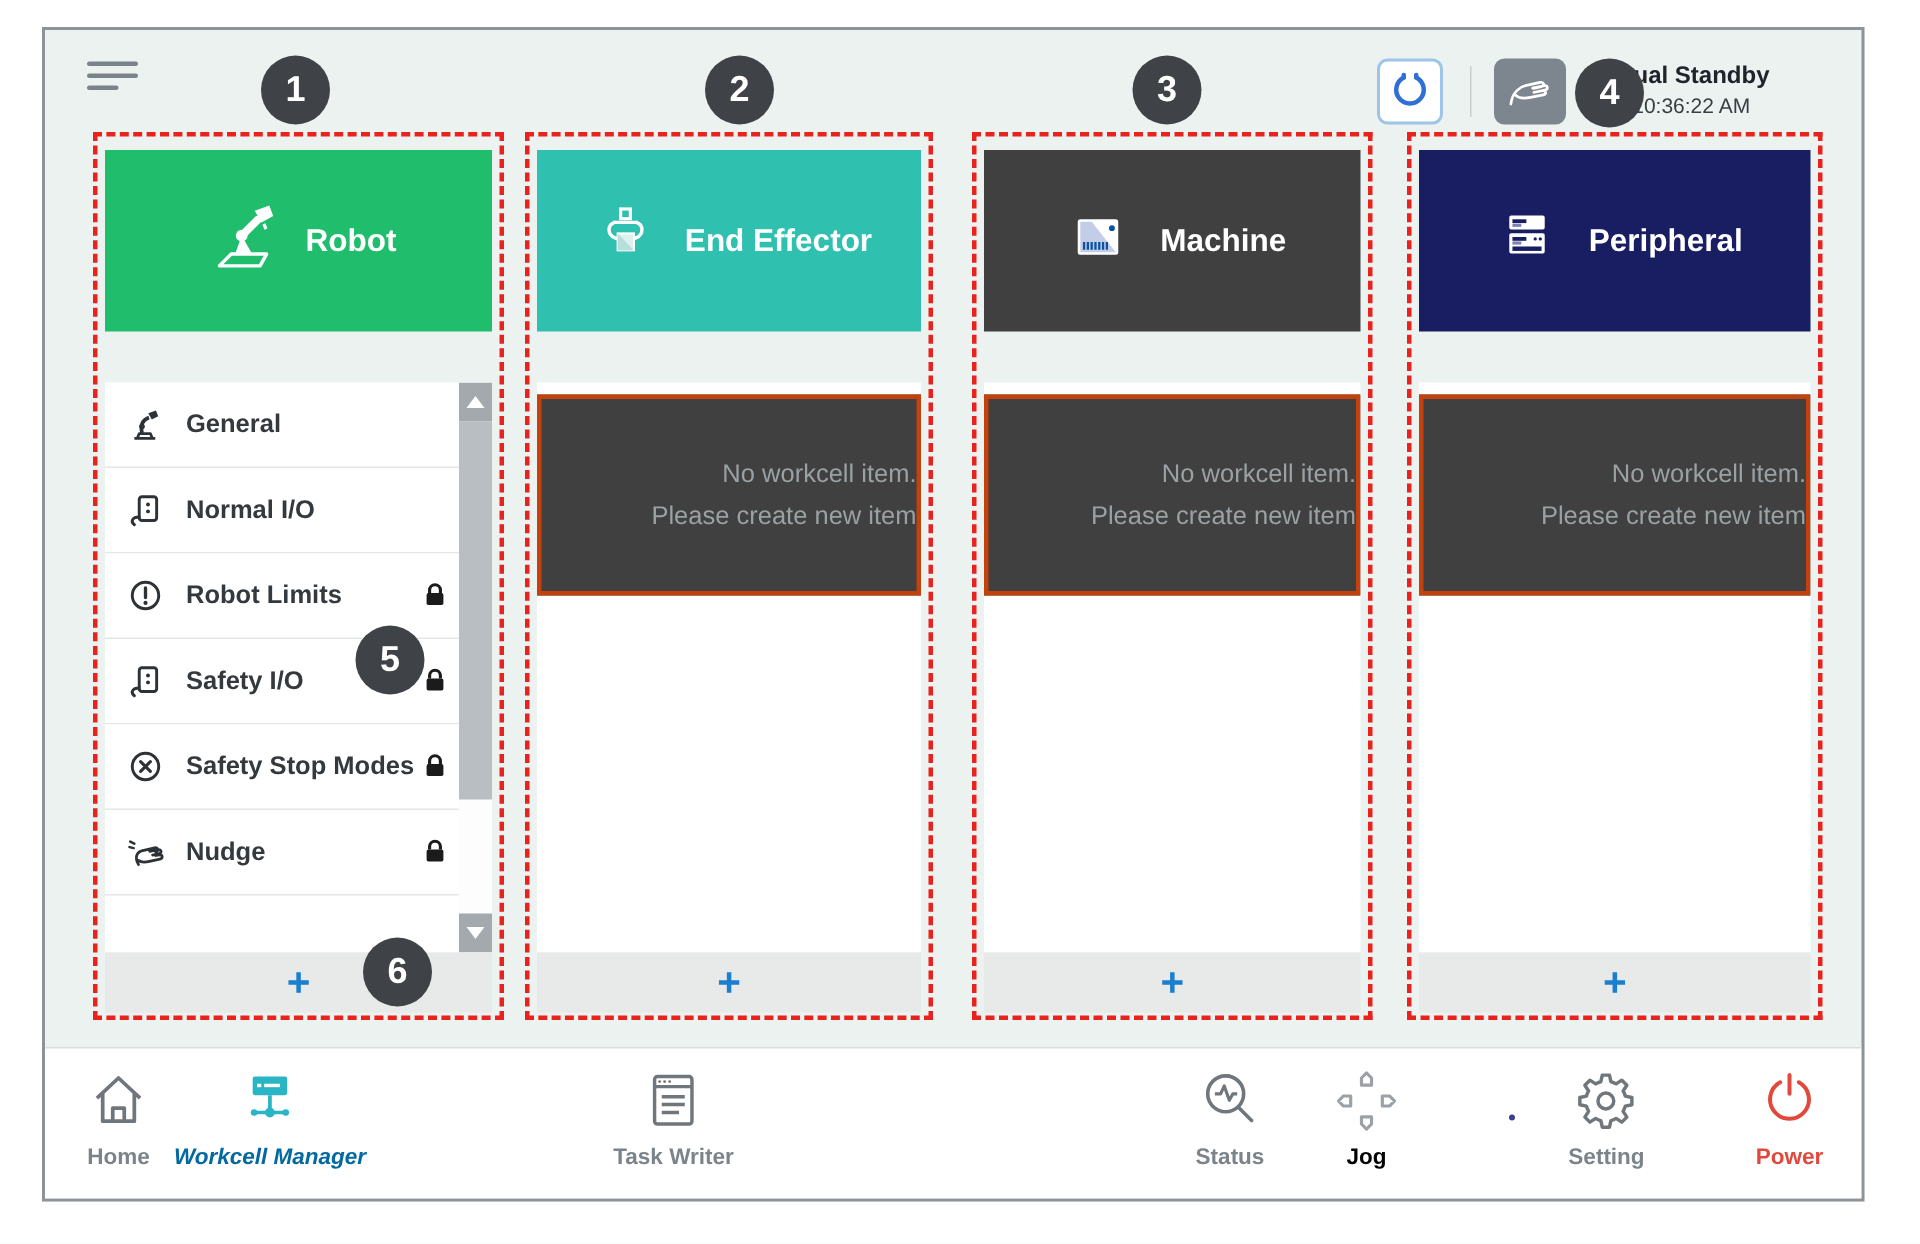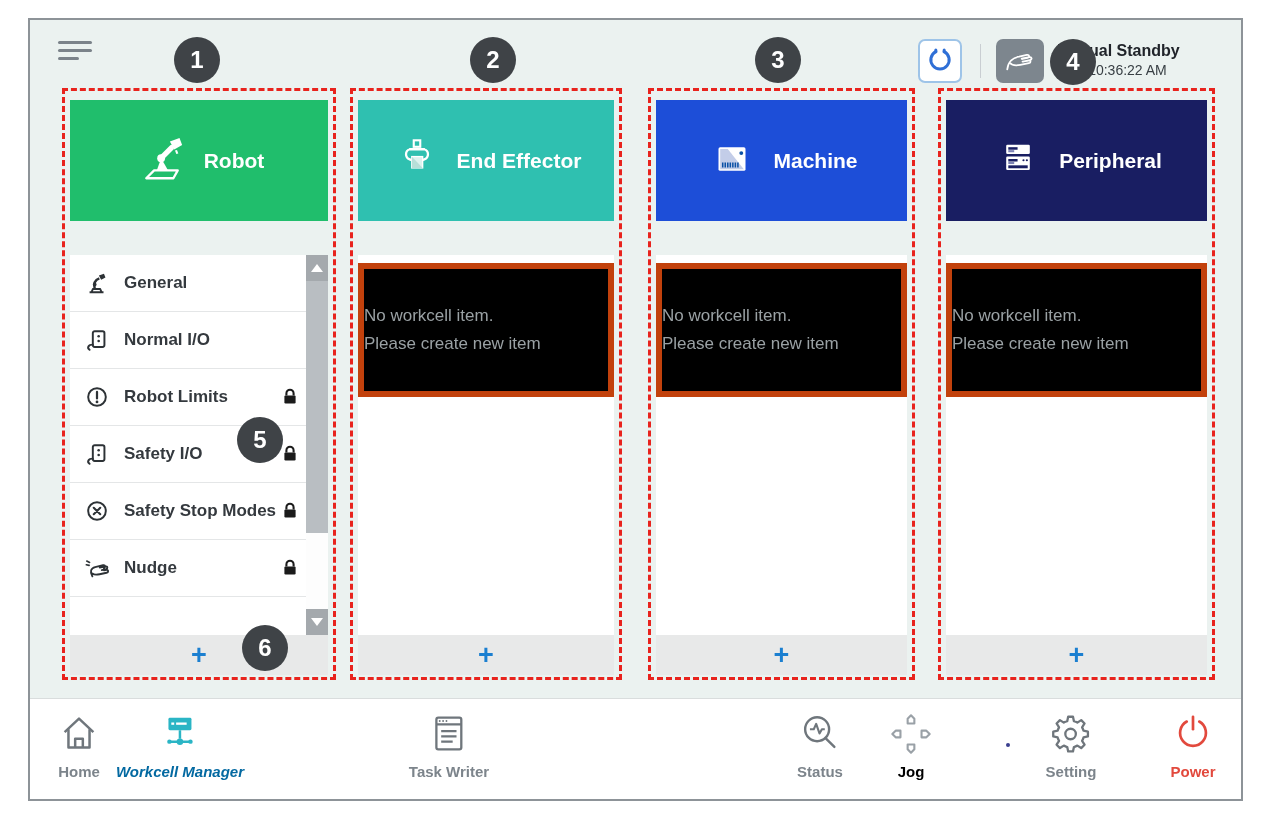--- a/index.html
+++ b/index.html
@@ -68,22 +68,22 @@
           border:none; cursor:pointer; display:flex; align-items:center; justify-content:center; }
   .sbtn-up{ top:0; } .sbtn-down{ bottom:0; }
   .tri-up { width:0; height:0; border-left:6px solid transparent; border-right:6px solid transparent;
             border-bottom:8px solid #fff; }
   .tri-down { width:0; height:0; border-left:6px solid transparent; border-right:6px solid transparent;
               border-top:8px solid #fff; }
   .sthumb { position:absolute; left:0; top:26px; width:22px; height:252px; background:#b9bec2; cursor:grab; }
 
   
   .empty-box { position:absolute; left:0; right:0; top:8px; height:134px;
-               background:#000000; border:6px solid #c2410c;
-               display:flex; flex-direction:column; align-items:flex-start; justify-content:center;
+               background:#404040; border:3px solid #c2410c;
+               display:flex; flex-direction:column; align-items:flex-end; justify-content:center;
                gap:8px; }
   .empty-box div { font-size:17px; color:#9aa1a4; }
 
   
   .nav-area { position:absolute; left:0; right:0; top:678px; bottom:0; background:#fff;
               border-top:1px solid #d9dddd; }
   .nav-item { position:absolute; top:12px; transform:translateX(-50%); background:none; border:none;
               cursor:pointer; display:flex; flex-direction:column; align-items:center; gap:3px; }
   .nav-item .nlabel { font-size:15px; font-weight:bold; color:#7c848b; white-space:nowrap; }
   .nav-item.active .nlabel { color:#0369a1;font-style:italic; }
@@ -259,21 +259,21 @@
         <div>No workcell item.</div>
         <div>Please create new item</div>
       </div>
     </div>
     <button class="col-footer">
       <span class="plus">+</span>
     </button>
   </div>
 
   <div class="col col-3">
-    <div class="col-header" style="background: #1d4ed8;">
+    <div class="col-header" style="background: #404040;">
       <span>
         <svg width="54" height="48" viewBox="0 0 64 56">
             <rect x="16" y="14" width="32" height="28" rx="2" fill="#fff"></rect>
             <path d="M18 16 h9 l19 24 h-28 z" fill="#c3cde8"></path>
             <circle cx="43" cy="21" r="2.3" fill="#0b51a5"></circle>
             <path d="M21 38 v-6 M24 38 v-6 M27 38 v-6 M30 38 v-6 M33 38 v-6 M36 38 v-6 M39 38 v-6" stroke="#0b51a5" stroke-width="1.8"></path>
           </svg>
       </span>
       <span class="hlabel">Machine</span>
     </div>

